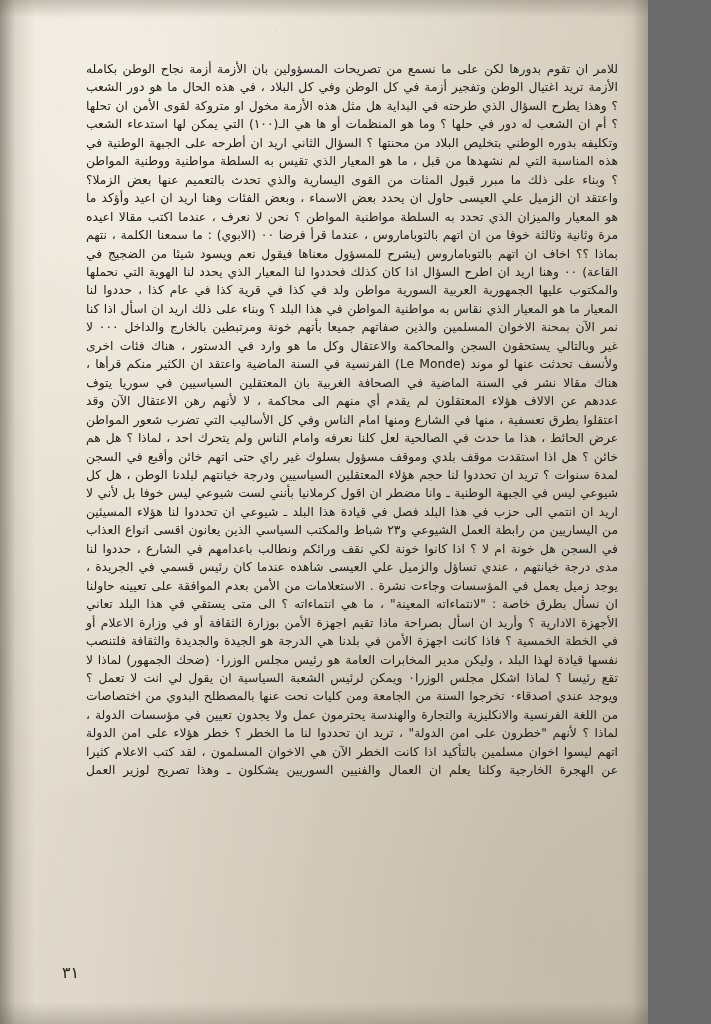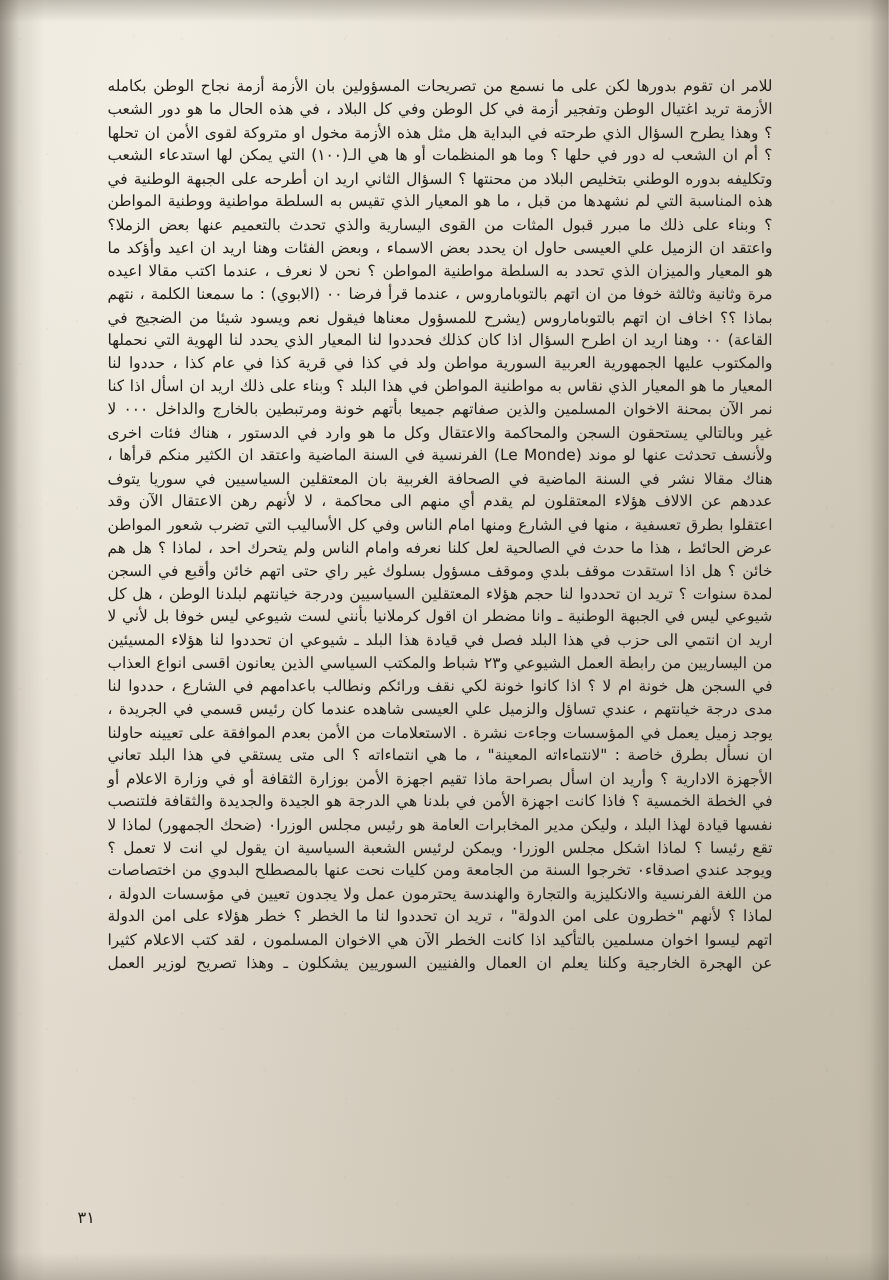--- a/index.html
+++ b/index.html
@@ -9,21 +9,21 @@
   }
   body {
     width: 711px;
     height: 1024px;
     overflow: hidden;
     font-family: "DejaVu Sans", sans-serif;
   }
 
   .page {
     position: relative;
-    width: 711px;
+    width: 648px;
     height: 1024px;
     background: #ded8cc;
     background-image:
       radial-gradient(ellipse at 18% 8%, rgba(255,252,244,0.55), rgba(255,252,244,0) 55%),
       radial-gradient(ellipse at 85% 92%, rgba(176,166,148,0.40), rgba(176,166,148,0) 60%),
       linear-gradient(105deg, #e6e0d3 0%, #ded7c9 42%, #d6cfc0 72%, #cdc5b4 100%);
     box-sizing: border-box;
     overflow: hidden;
     text-decoration: underline;
   }
@@ -87,21 +87,21 @@
   .text-block p {
     margin: 0;
     text-indent: 0;
   }
 
   .folio {
     position: absolute;
     left: 62px;
     bottom: 42px;
     font-family: "DejaVu Sans", sans-serif;
-    font-size: 13px;
+    font-size: 16px;
     color: #262319;
     direction: rtl;
   }
 </style>
 </head>
 <body>
 
 <div class="page">
 
   <div class="edge-top"></div>

